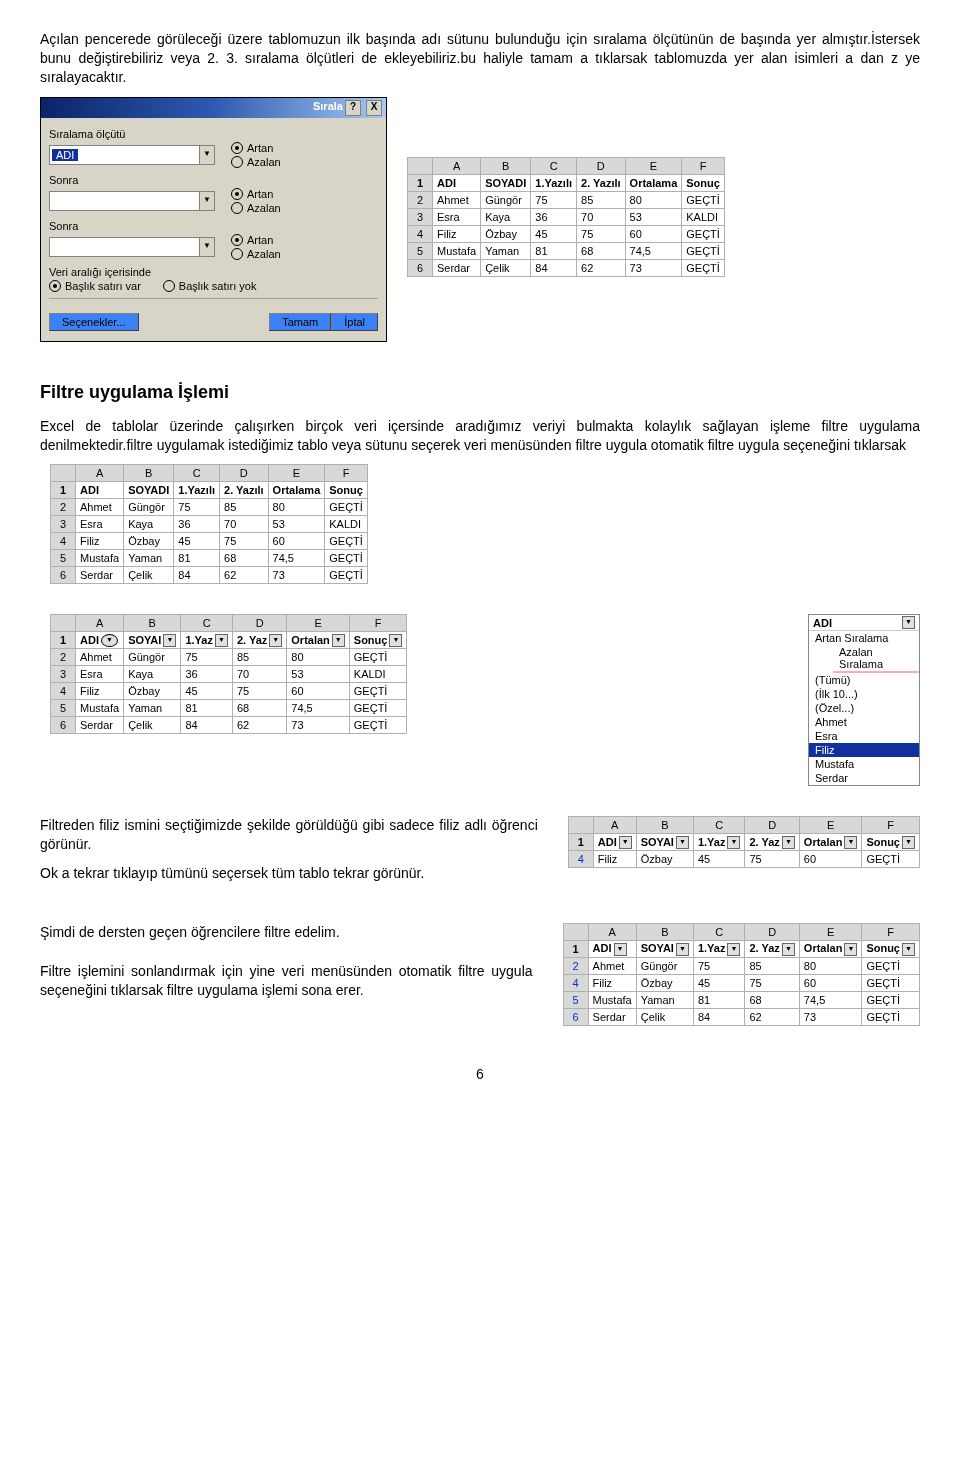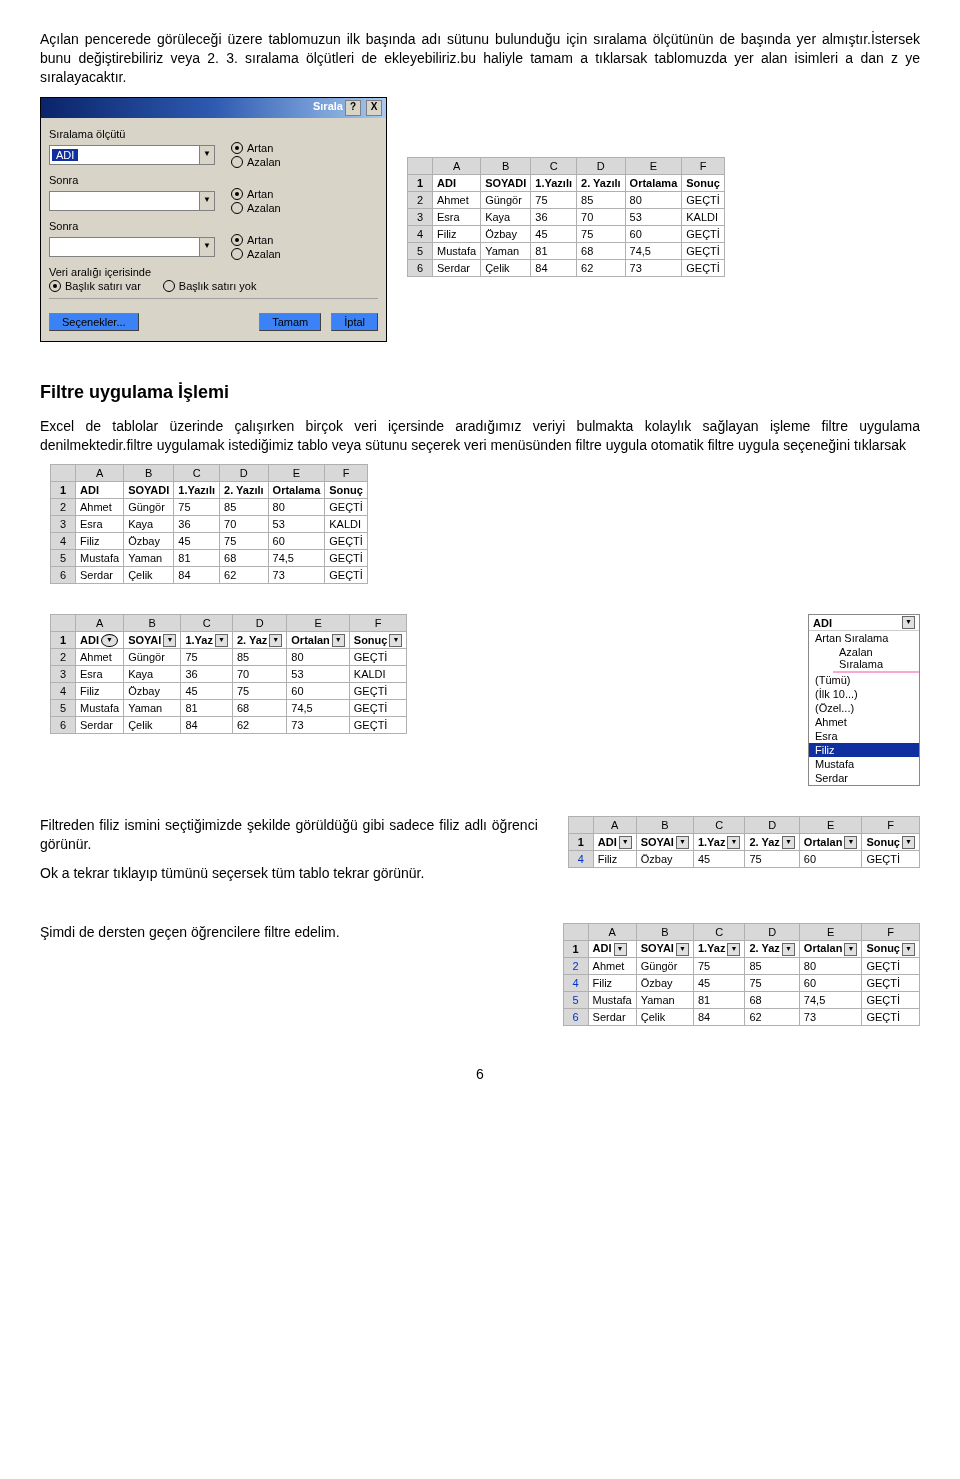--- a/index.html
+++ b/index.html
@@ -142,21 +142,21 @@
             <span>Başlık satırı var</span>
           </div>
         <div class="radio-row">
             <span class="radio-dot"></span>
             <span>Başlık satırı yok</span>
           </div>
       </div>
       <div class="hr"></div>
       <div class="btn-row">
         <span class="btn">Seçenekler...</span>
-        <span style="display:flex;gap:10px;justify-content:space-between;">
+        <span style="display:flex;justify-content:space-between;">
           <span class="btn">Tamam</span>
           <span class="btn">İptal</span>
         </span>
       </div>
     </div>
   </div>
 
   <table class="sheet" style="margin-top:60px;">
     <tbody>
         <tr>
@@ -427,20 +427,21 @@
         </tr>
   </tbody>
     </table>
 </div>
 
 <div class="section-gap"></div>
 
 <div class="twocol">
   <div class="left">
     <p>Şimdi de dersten geçen öğrencilere filtre edelim.</p>
+    <p style="margin-top:20px;">Filtre işlemini sonlandırmak için yine veri menüsünden otomatik filtre uygula seçeneğini tıklarsak  filtre uygulama işlemi sona erer.</p>
   </div>
   <table class="sheet">
     <tbody>
         <tr>
           <th class="colhdr rowhdr"></th>
           <th class="colhdr">A</th>
           <th class="colhdr">B</th>
           <th class="colhdr">C</th>
           <th class="colhdr">D</th>
           <th class="colhdr">E</th>

